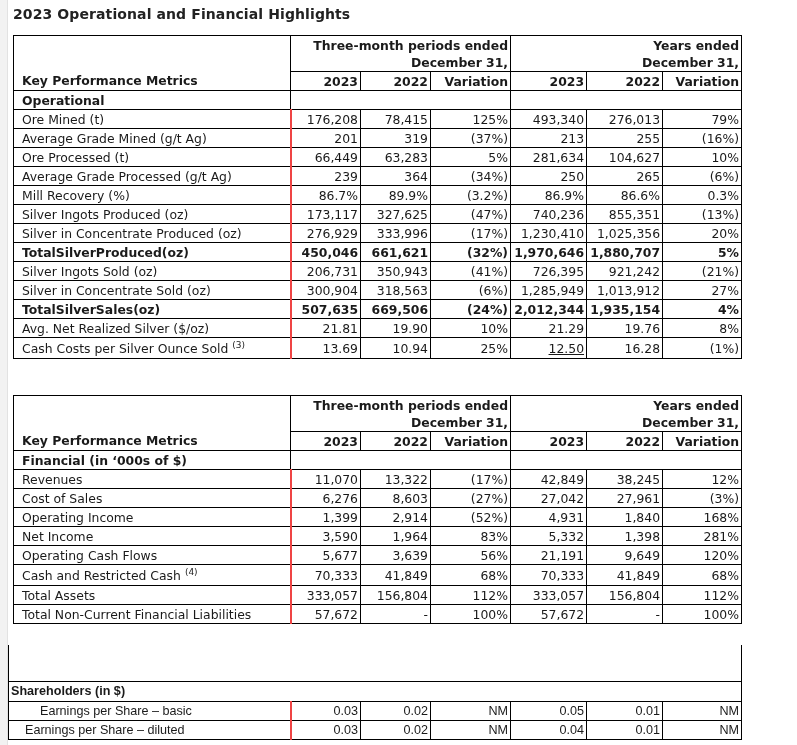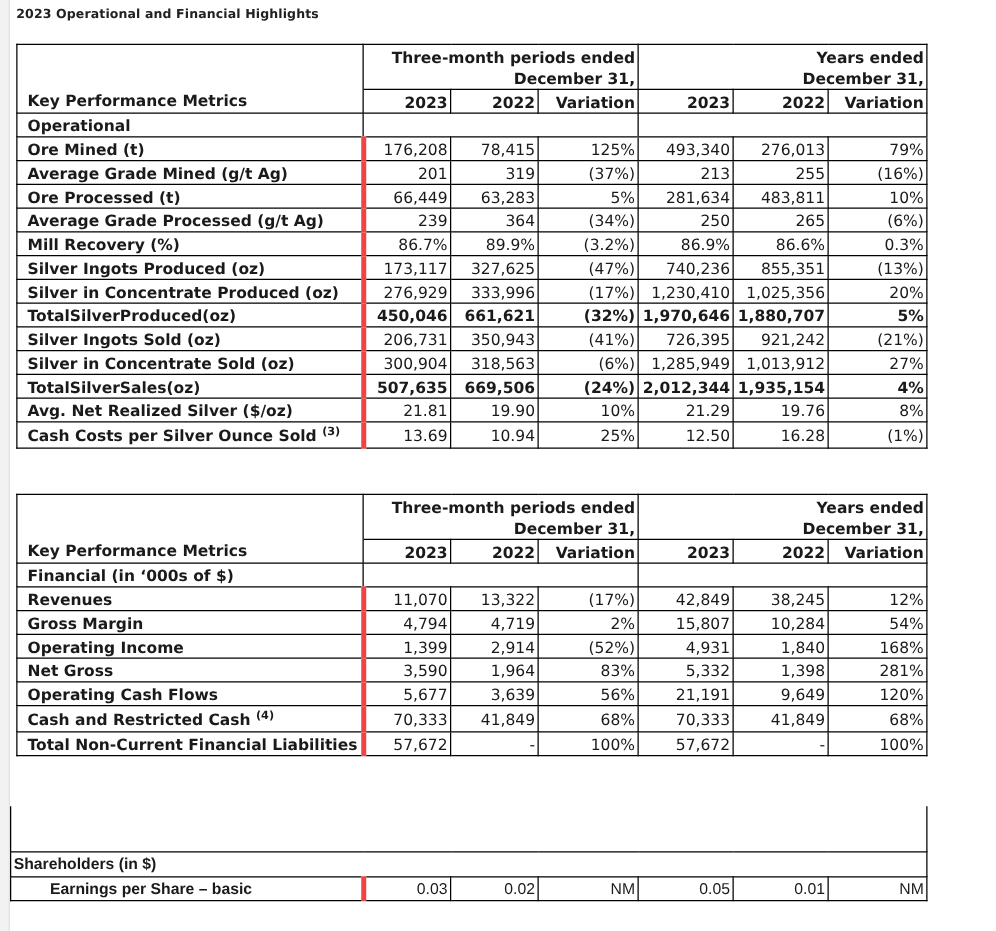--- a/index.html
+++ b/index.html
@@ -1,23 +1,23 @@
 <!DOCTYPE html>
 <html><head>
 <meta charset="utf-8">
 <style>
   html, body { margin:0; padding:0; background:#ffffff; }
   body { width:797px; height:745px; position:relative; overflow:hidden;
          font-family:"DejaVu Sans", sans-serif; color:#1a1a1a; }
   .leftbar { position:absolute; left:0; top:0; width:7px; height:745px; background:#f2f2f2; border-right:1px solid #e2e2e2; }
-  .title { position:absolute; left:13px; top:6px; font-size:10px; font-weight:bold; color:#222; letter-spacing:0.1px; }
+  .title { position:absolute; left:13px; top:6px; font-size:14px; font-weight:bold; color:#222; letter-spacing:0.1px; }
   table { position:absolute; border-collapse:collapse; font-size:12.4px; table-layout:fixed; }
   td { border:1px solid #000; padding:0 2px 0 2px; height:18px; line-height:17px; white-space:nowrap; overflow:hidden; }
   td.num { text-align:right; }
-  td.lbl { padding-left:8px; border-right:4px solid #ef4444;font-weight:bold; }
+  td.lbl { padding-left:8px; border-right:2px solid #ef4444; }
   td.nbt { border-top:none; }
   td.nbb { border-bottom:none; }
   .b { font-weight:bold; }
   .hdr { font-weight:bold; text-align:right; line-height:17px; }
   .section { font-weight:bold; padding-left:8px; }
   sup { font-size:9px; vertical-align:5px; line-height:0; }
   #t1 { left:13px; top:35px; width:728px; }
   #t2 { left:13px; top:395px; width:728px; }
   #t3 { left:8px; top:645px; width:733px; }
   .narrow { font-family:"Liberation Sans", sans-serif; font-size:12.6px; }
@@ -81,21 +81,21 @@
         <td class="num">213</td>
         <td class="num">255</td>
         <td class="num">(16%)</td>
       </tr>
       <tr>
         <td class="lbl"><span>Ore Processed (t)</span></td>
         <td class="num">66,449</td>
         <td class="num">63,283</td>
         <td class="num">5%</td>
         <td class="num">281,634</td>
-        <td class="num">483,811</td>
+        <td class="num">104,627</td>
         <td class="num">10%</td>
       </tr>
       <tr>
         <td class="lbl"><span>Average Grade Processed (g/t Ag)</span></td>
         <td class="num">239</td>
         <td class="num">364</td>
         <td class="num">(34%)</td>
         <td class="num">250</td>
         <td class="num">265</td>
         <td class="num">(6%)</td>
@@ -170,21 +170,21 @@
         <td class="num">10%</td>
         <td class="num">21.29</td>
         <td class="num">19.76</td>
         <td class="num">8%</td>
       </tr>
       <tr>
         <td class="lbl" style="height: 20px;"><span>Cash Costs per Silver Ounce Sold</span> <sup>(3)</sup></td>
         <td class="num" style="height: 20px;">13.69</td>
         <td class="num" style="height: 20px; margin-top: 20px;">10.94</td>
         <td class="num" style="height: 20px;">25%</td>
-        <td class="num" style="height: 20px;">12.50</td>
+        <td class="num" style="height: 20px; text-decoration: underline;">12.50</td>
         <td class="num" style="height: 20px;">16.28</td>
         <td class="num" style="height: 20px;">(1%)</td>
       </tr>
     </tbody>
 </table>
 
 <table id="t2">
   <colgroup>
     <col style="width:277px">
       <col style="width:70px">
@@ -223,39 +223,39 @@
   <tr>
         <td class="lbl"><span>Revenues</span></td>
         <td class="num">11,070</td>
         <td class="num">13,322</td>
         <td class="num">(17%)</td>
         <td class="num">42,849</td>
         <td class="num">38,245</td>
         <td class="num">12%</td>
       </tr>
       <tr>
-        <td class="lbl"><span>Gross Margin</span></td>
-        <td class="num">4,794</td>
-        <td class="num">4,719</td>
-        <td class="num">2%</td>
-        <td class="num">15,807</td>
-        <td class="num">10,284</td>
-        <td class="num">54%</td>
+        <td class="lbl"><span>Cost of Sales</span></td>
+        <td class="num">6,276</td>
+        <td class="num">8,603</td>
+        <td class="num">(27%)</td>
+        <td class="num">27,042</td>
+        <td class="num">27,961</td>
+        <td class="num">(3%)</td>
       </tr>
       <tr>
         <td class="lbl"><span>Operating Income</span></td>
         <td class="num">1,399</td>
         <td class="num">2,914</td>
         <td class="num">(52%)</td>
         <td class="num">4,931</td>
         <td class="num">1,840</td>
         <td class="num">168%</td>
       </tr>
       <tr>
-        <td class="lbl"><span>Net Gross</span></td>
+        <td class="lbl"><span>Net Income</span></td>
         <td class="num">3,590</td>
         <td class="num">1,964</td>
         <td class="num">83%</td>
         <td class="num">5,332</td>
         <td class="num">1,398</td>
         <td class="num">281%</td>
       </tr>
       <tr>
         <td class="lbl"><span>Operating Cash Flows</span></td>
         <td class="num">5,677</td>
@@ -266,20 +266,29 @@
         <td class="num">120%</td>
       </tr>
       <tr>
         <td class="lbl" style="height: 20px;"><span>Cash and Restricted Cash</span> <sup>(4)</sup></td>
         <td class="num" style="height: 20px;">70,333</td>
         <td class="num" style="height: 20px;">41,849</td>
         <td class="num" style="height: 20px;">68%</td>
         <td class="num" style="height: 20px;">70,333</td>
         <td class="num" style="height: 20px;">41,849</td>
         <td class="num" style="height: 20px;">68%</td>
+      </tr>
+      <tr>
+        <td class="lbl"><span>Total Assets</span></td>
+        <td class="num">333,057</td>
+        <td class="num">156,804</td>
+        <td class="num">112%</td>
+        <td class="num">333,057</td>
+        <td class="num">156,804</td>
+        <td class="num">112%</td>
       </tr>
       <tr>
         <td class="lbl"><span>Total Non-Current Financial Liabilities</span></td>
         <td class="num">57,672</td>
         <td class="num">-</td>
         <td class="num">100%</td>
         <td class="num">57,672</td>
         <td class="num">-</td>
         <td class="num">100%</td>
       </tr>
@@ -305,14 +314,23 @@
     </tr>
   <tr>
         <td class="lbl" style="padding-left: 31px;"><span>Earnings per Share – basic</span></td>
         <td class="num">0.03</td>
         <td class="num">0.02</td>
         <td class="num">NM</td>
         <td class="num">0.05</td>
         <td class="num">0.01</td>
         <td class="num">NM</td>
       </tr>
+      <tr>
+        <td class="lbl" style="padding-left: 16px;"><span>Earnings per Share – diluted</span></td>
+        <td class="num">0.03</td>
+        <td class="num">0.02</td>
+        <td class="num">NM</td>
+        <td class="num">0.04</td>
+        <td class="num">0.01</td>
+        <td class="num">NM</td>
+      </tr>
     </tbody>
 </table>
 
 </body></html>

